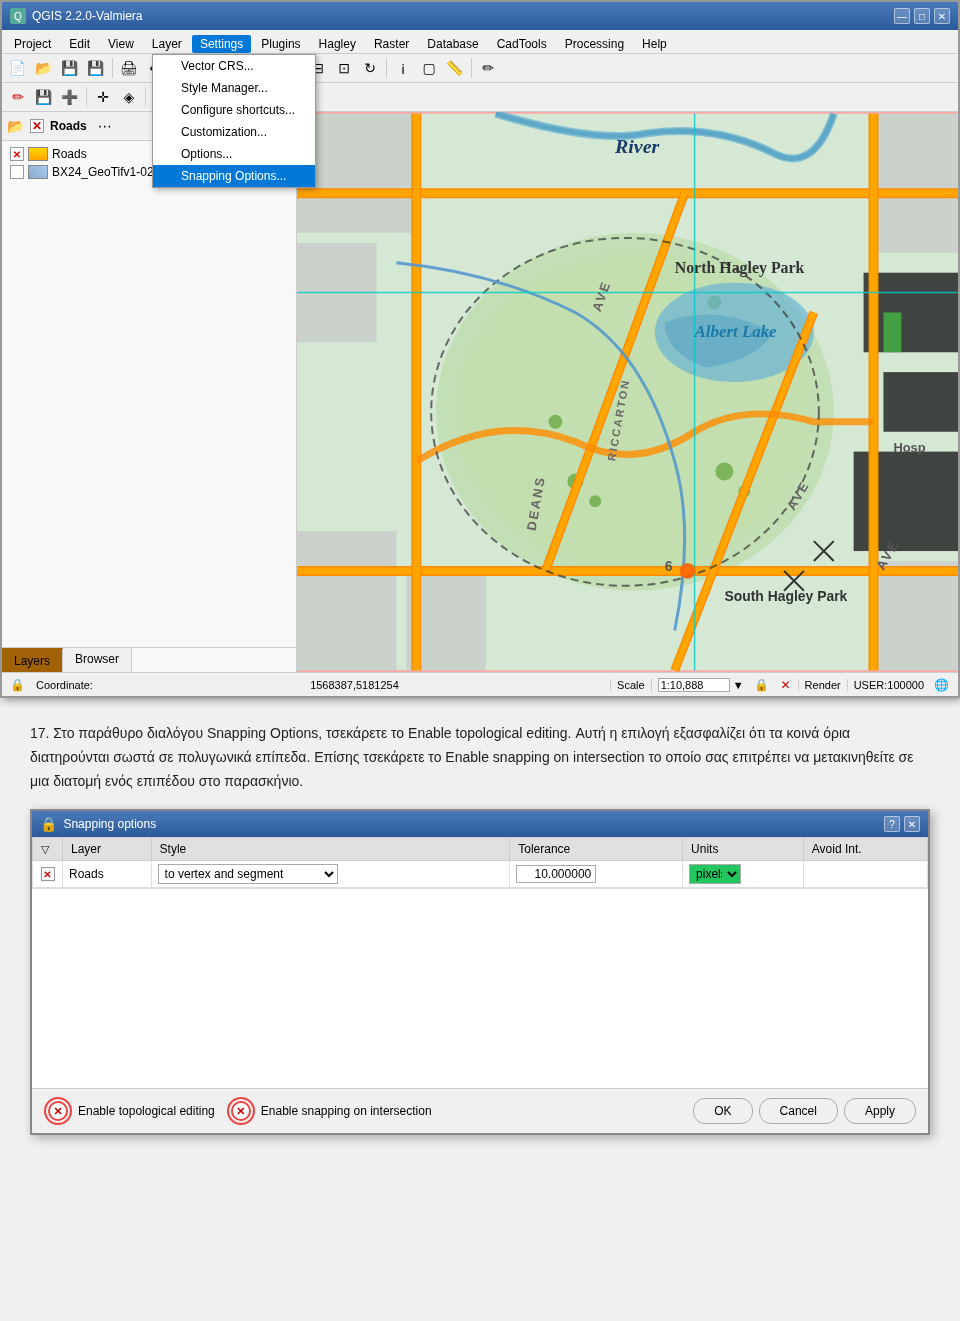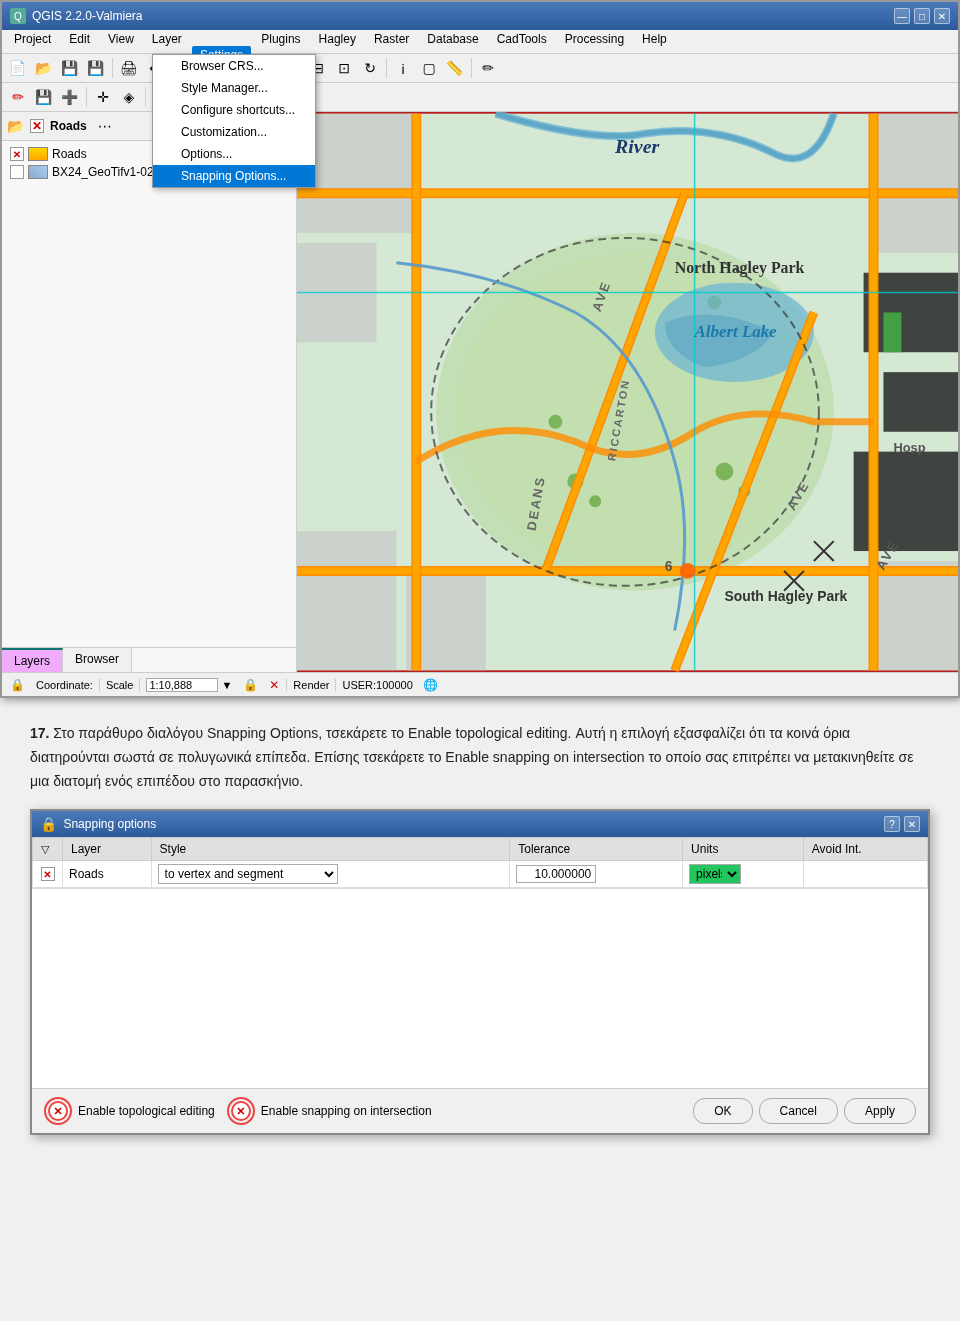--- a/index.html
+++ b/index.html
@@ -59,21 +59,21 @@
       justify-content: center;
       cursor: pointer;
       border-radius: 2px;
     }
 
     
     .menu-bar {
       background: #f0f0f0;
       border-bottom: 1px solid #ccc;
       display: flex;
-      align-items: flex-start;
+      align-items: flex-end;
       height: 24px;
       padding: 0 4px;
       gap: 2px;
       position: relative;
     }
     .menu-item {
       padding: 2px 8px;
       font-size: 12px;
       cursor: pointer;
       border-radius: 2px;
@@ -200,30 +200,30 @@
       border-top: 1px solid #ccc;
     }
     .panel-tab {
       padding: 4px 12px;
       font-size: 12px;
       background: #f0f0f0;
       border-right: 1px solid #ccc;
       cursor: pointer;
     }
     .panel-tab.active {
-      background: #f0abfc;
-      border-top: 2px solid #0f766e;
+      background: #a16207;
+      border-top: 2px solid #a16207;
     }
 
     
     .map-area {
       flex: 1;
       position: relative;
       overflow: hidden;
-      background: #b91c1c;
+      background: #fca5a5;
     }
 
     
     .status-bar {
       display: flex;
       align-items: center;
       background: #f0f0f0;
       border-top: 1px solid #ccc;
       height: 24px;
       font-size: 11px;
@@ -239,21 +239,21 @@
     }
 
     
     .paragraph-section {
       padding: 24px 30px 16px 30px;
       font-size: 14px;
       line-height: 1.7;
       color: #222;
     }
     .para-num {
-      font-weight: bold;
+      font-weight: normal;
     }
 
     
     .dialog-overlay {
       padding: 0 30px 30px 30px;
     }
     .dialog-window {
       background: #f0f0f0;
       border: 2px solid #888;
       box-shadow: 3px 3px 10px rgba(0,0,0,0.3);
@@ -415,21 +415,21 @@
     <span class="menu-item highlighted">Settings</span>
     <span class="menu-item">Plugins</span>
     <span class="menu-item">Hagley</span>
     <span class="menu-item">Raster</span>
     <span class="menu-item">Database</span>
     <span class="menu-item">CadTools</span>
     <span class="menu-item">Processing</span>
     <span class="menu-item">Help</span>
 
     <div class="dropdown-menu">
-      <div class="dropdown-item">Browser CRS...</div>
+      <div class="dropdown-item">Vector CRS...</div>
       <div class="dropdown-item">Style Manager...</div>
       <div class="dropdown-item">Configure shortcuts...</div>
       <div class="dropdown-item">Customization...</div>
       <div class="dropdown-item">Options...</div>
       <div class="dropdown-item snapping">Snapping Options...</div>
     </div>
   </div>
 
   <div class="toolbar-row">
     <div class="tool-btn">📄</div>
@@ -572,20 +572,21 @@
         <text x="430" y="490" font-family="sans-serif" font-size="14" fill="#333" font-weight="bold">South Hagley Park</text>
         <text x="590" y="460" font-family="sans-serif" font-size="13" fill="#555" transform="rotate(-60,590,460)" font-weight="bold" letter-spacing="2">AVE</text>
         <text x="370" y="460" font-family="sans-serif" font-size="14" fill="#555" font-weight="bold">6</text>
       </svg>
     </div>
   </div>
 
   <div class="status-bar">
     <div class="tool-btn" style="font-size:12px;">🔒</div>
     <span style="padding:0 6px;font-size:11px;">Coordinate:</span>
+    <span class="status-coord">1568387,5181254</span>
     <span class="status-item">Scale</span>
     <span class="status-item">
       <input type="text" style="width: 72px; font-size: 11px; border: 1px solid rgb(170, 170, 170); padding: 0px 2px;" value="1:10,888">
       <span>▼</span>
     </span>
     <div class="tool-btn" style="font-size:12px;">🔒</div>
     <div class="tool-btn" style="font-size:12px;color:#c00;">✕</div>
     <span class="status-item">Render</span>
     <span class="status-item">USER:100000</span>
     <div class="tool-btn" style="font-size:12px;">🌐</div>

